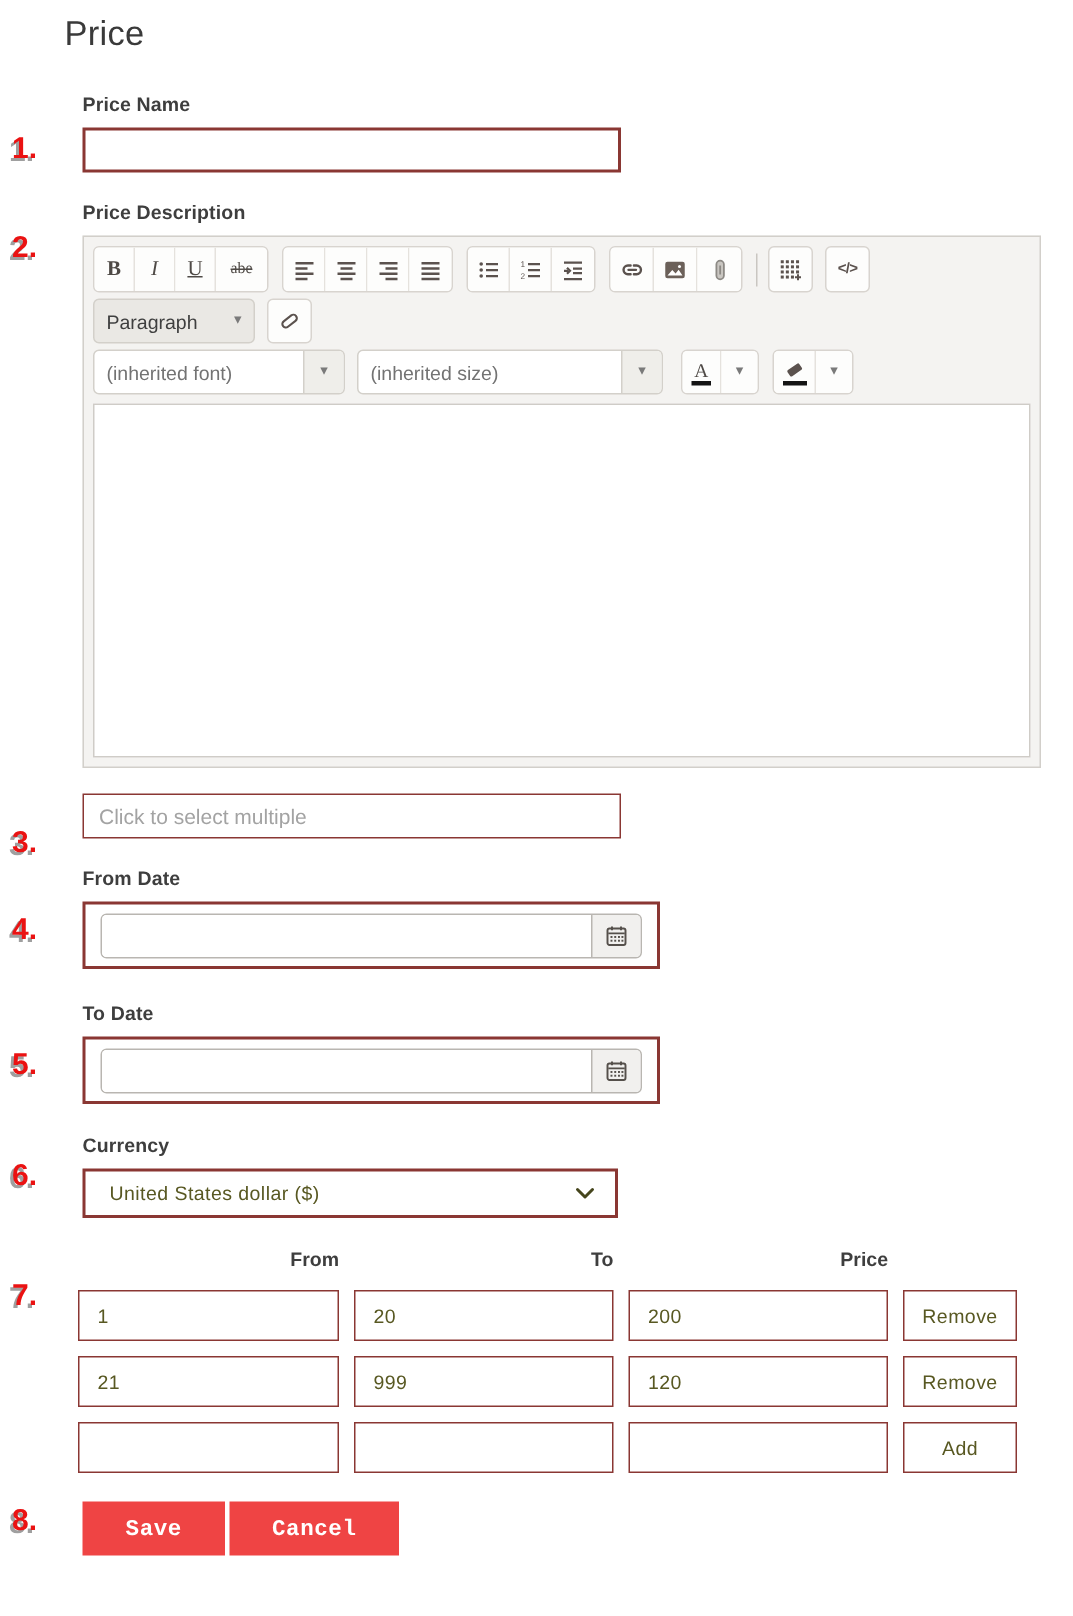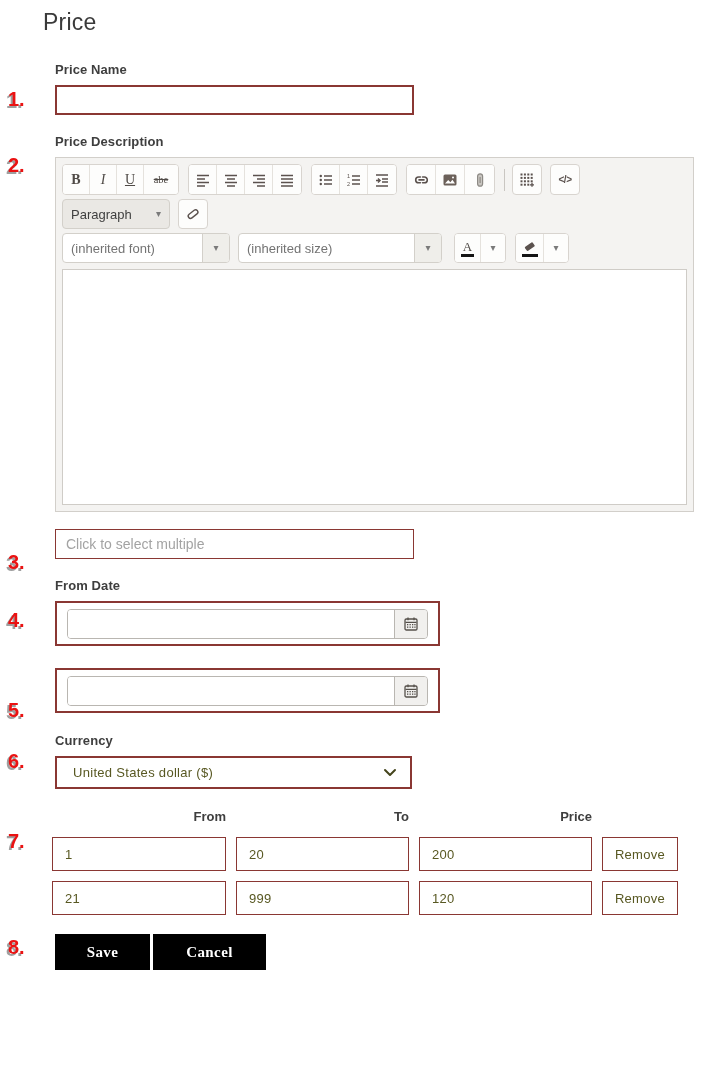--- a/index.html
+++ b/index.html
@@ -57,22 +57,22 @@
   .t-head,.t-row{display:grid;grid-template-columns:174px 173px 173px 76px;column-gap:10px;margin-left:-3px;}
   .t-head{margin-bottom:13px;}
   .t-head span{font-size:13px;font-weight:bold;color:#3e3e3e;text-align:right;}
   .t-row{margin-bottom:10px;}
   .t-input{height:34px;border:1.5px solid #8a3733;box-sizing:border-box;padding:0 12px;font-size:13px;
        color:#585822;letter-spacing:.3px;outline:none;border-radius:0;font-family:inherit;}
   .t-btn{height:34px;border:1.5px solid #8a3733;background:#fff;color:#585822;font-size:13px;
        letter-spacing:.3px;cursor:pointer;border-radius:0;font-family:inherit;}
   
   .footer{display:flex;gap:3px;}
-  .solid-btn{height:36px;background:#000000;color:#fff;border:none;font-size:15px;font-weight:bold;
-       letter-spacing:.4px;cursor:pointer;border-radius:0;font-family:Liberation Serif, serif;}
+  .solid-btn{height:36px;background:#ef4444;color:#fff;border:none;font-size:15px;font-weight:bold;
+       letter-spacing:.4px;cursor:pointer;border-radius:0;font-family:Liberation Mono, monospace;}
   .solid-btn.save{width:95px;}
   .solid-btn.cancel{width:113px;}
   
   .mt17{margin-top:17px;}.mt19{margin-top:19px;}.mt20{margin-top:20px;}.mt22{margin-top:22px;}
 </style>
 </head>
 <body>
 
 <div class="page">
   <h1 class="page-title">Price</h1>
@@ -282,20 +282,21 @@
                 <rect x="11.3" y="10.5" width="1.3" height="1.3"></rect>
               </g>
             </svg>
         </button>
       </div>
     </div>
   </div>
 
   <div class="sec mt22" style="--nt:31px">
     <span class="num">5.</span>
+    <label class="flabel">To Date</label>
     <div class="date-box">
       <div class="date-wrap">
         <input type="text" value="" style="">
         <button class="cal-btn">
           <svg width="16" height="16" viewBox="0 0 16 16">
               <rect x="2" y="3" width="12" height="11" rx="1.3" fill="none" stroke="#55504b" stroke-width="1.3"></rect>
               <path d="M2.5 6.3h11" stroke="#55504b" stroke-width="1.2"></path>
               <path d="M5 1.6v2.6M11 1.6v2.6" stroke="#55504b" stroke-width="1.3"></path>
               <g fill="#55504b">
                 <rect x="4" y="8" width="1.3" height="1.3"></rect>
@@ -337,20 +338,26 @@
       <input class="t-input" type="text" value="20" style="">
       <input class="t-input" type="text" value="200" style="">
       <button class="t-btn">Remove</button>
     </div>
     <div class="t-row">
       <input class="t-input" type="text" value="21" style="">
       <input class="t-input" type="text" value="999" style="">
       <input class="t-input" type="text" value="120" style="">
       <button class="t-btn">Remove</button>
     </div>
+    <div class="t-row">
+      <input class="t-input" type="text" value="" style="">
+      <input class="t-input" type="text" value="" style="">
+      <input class="t-input" type="text" value="" style="">
+      <button class="t-btn">Add</button>
+    </div>
   </div>
 
   <div class="sec footer mt19" style="--nt:2px">
     <span class="num">8.</span>
     <button class="solid-btn save">Save</button>
     <button class="solid-btn cancel">Cancel</button>
   </div>
 </div>
 
 </body></html>

